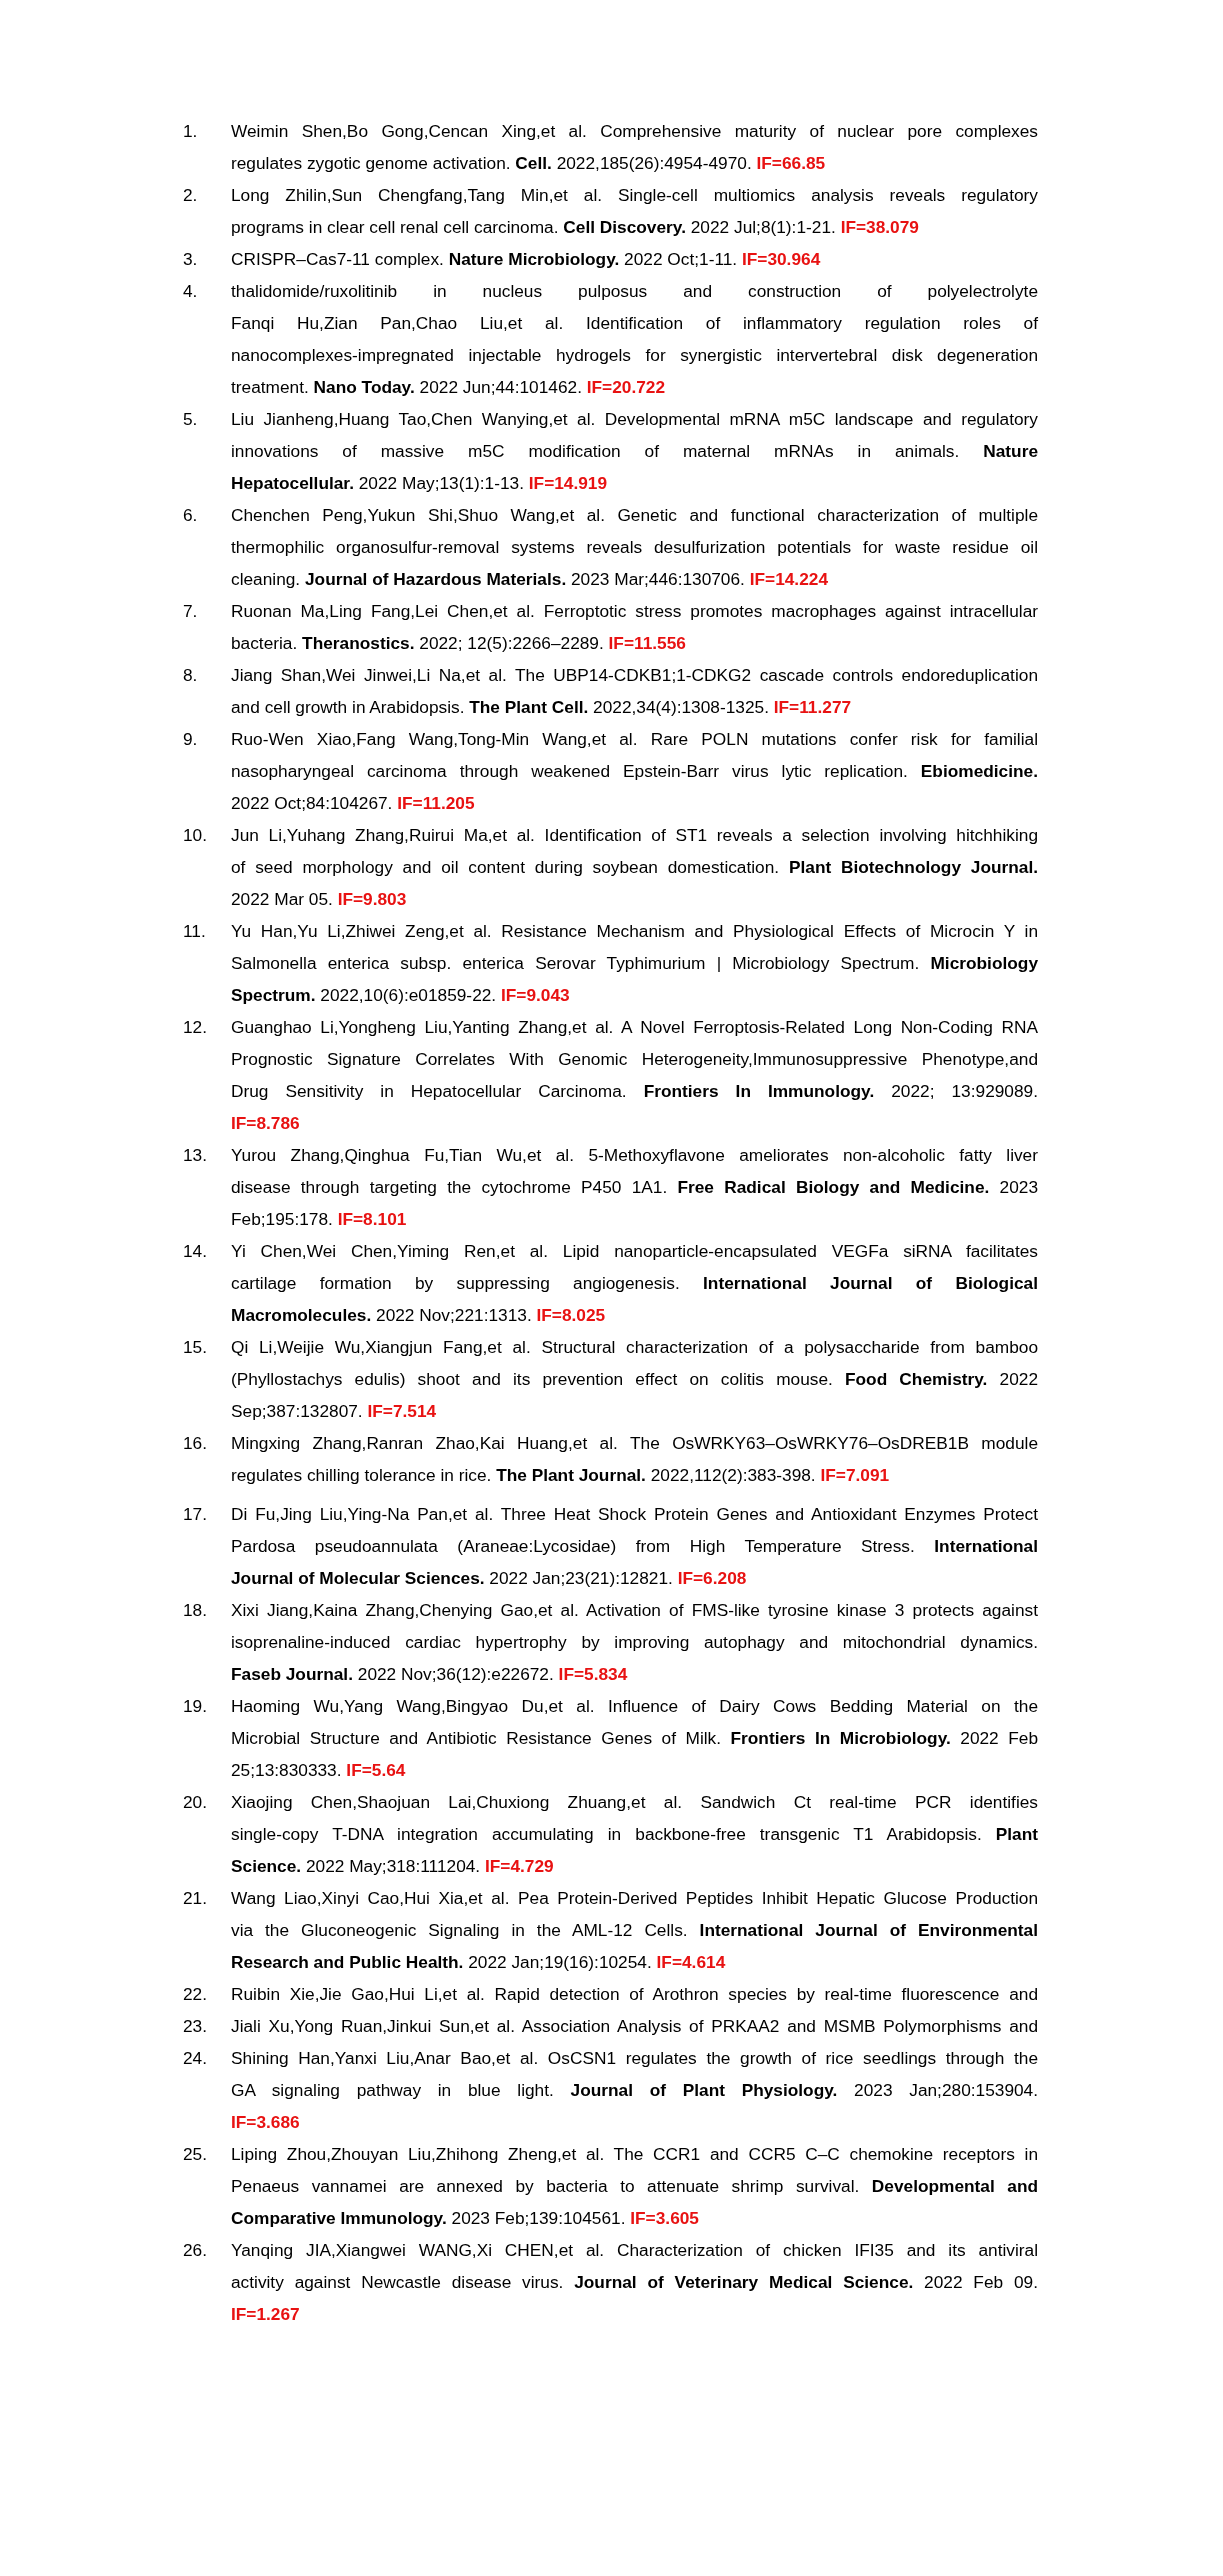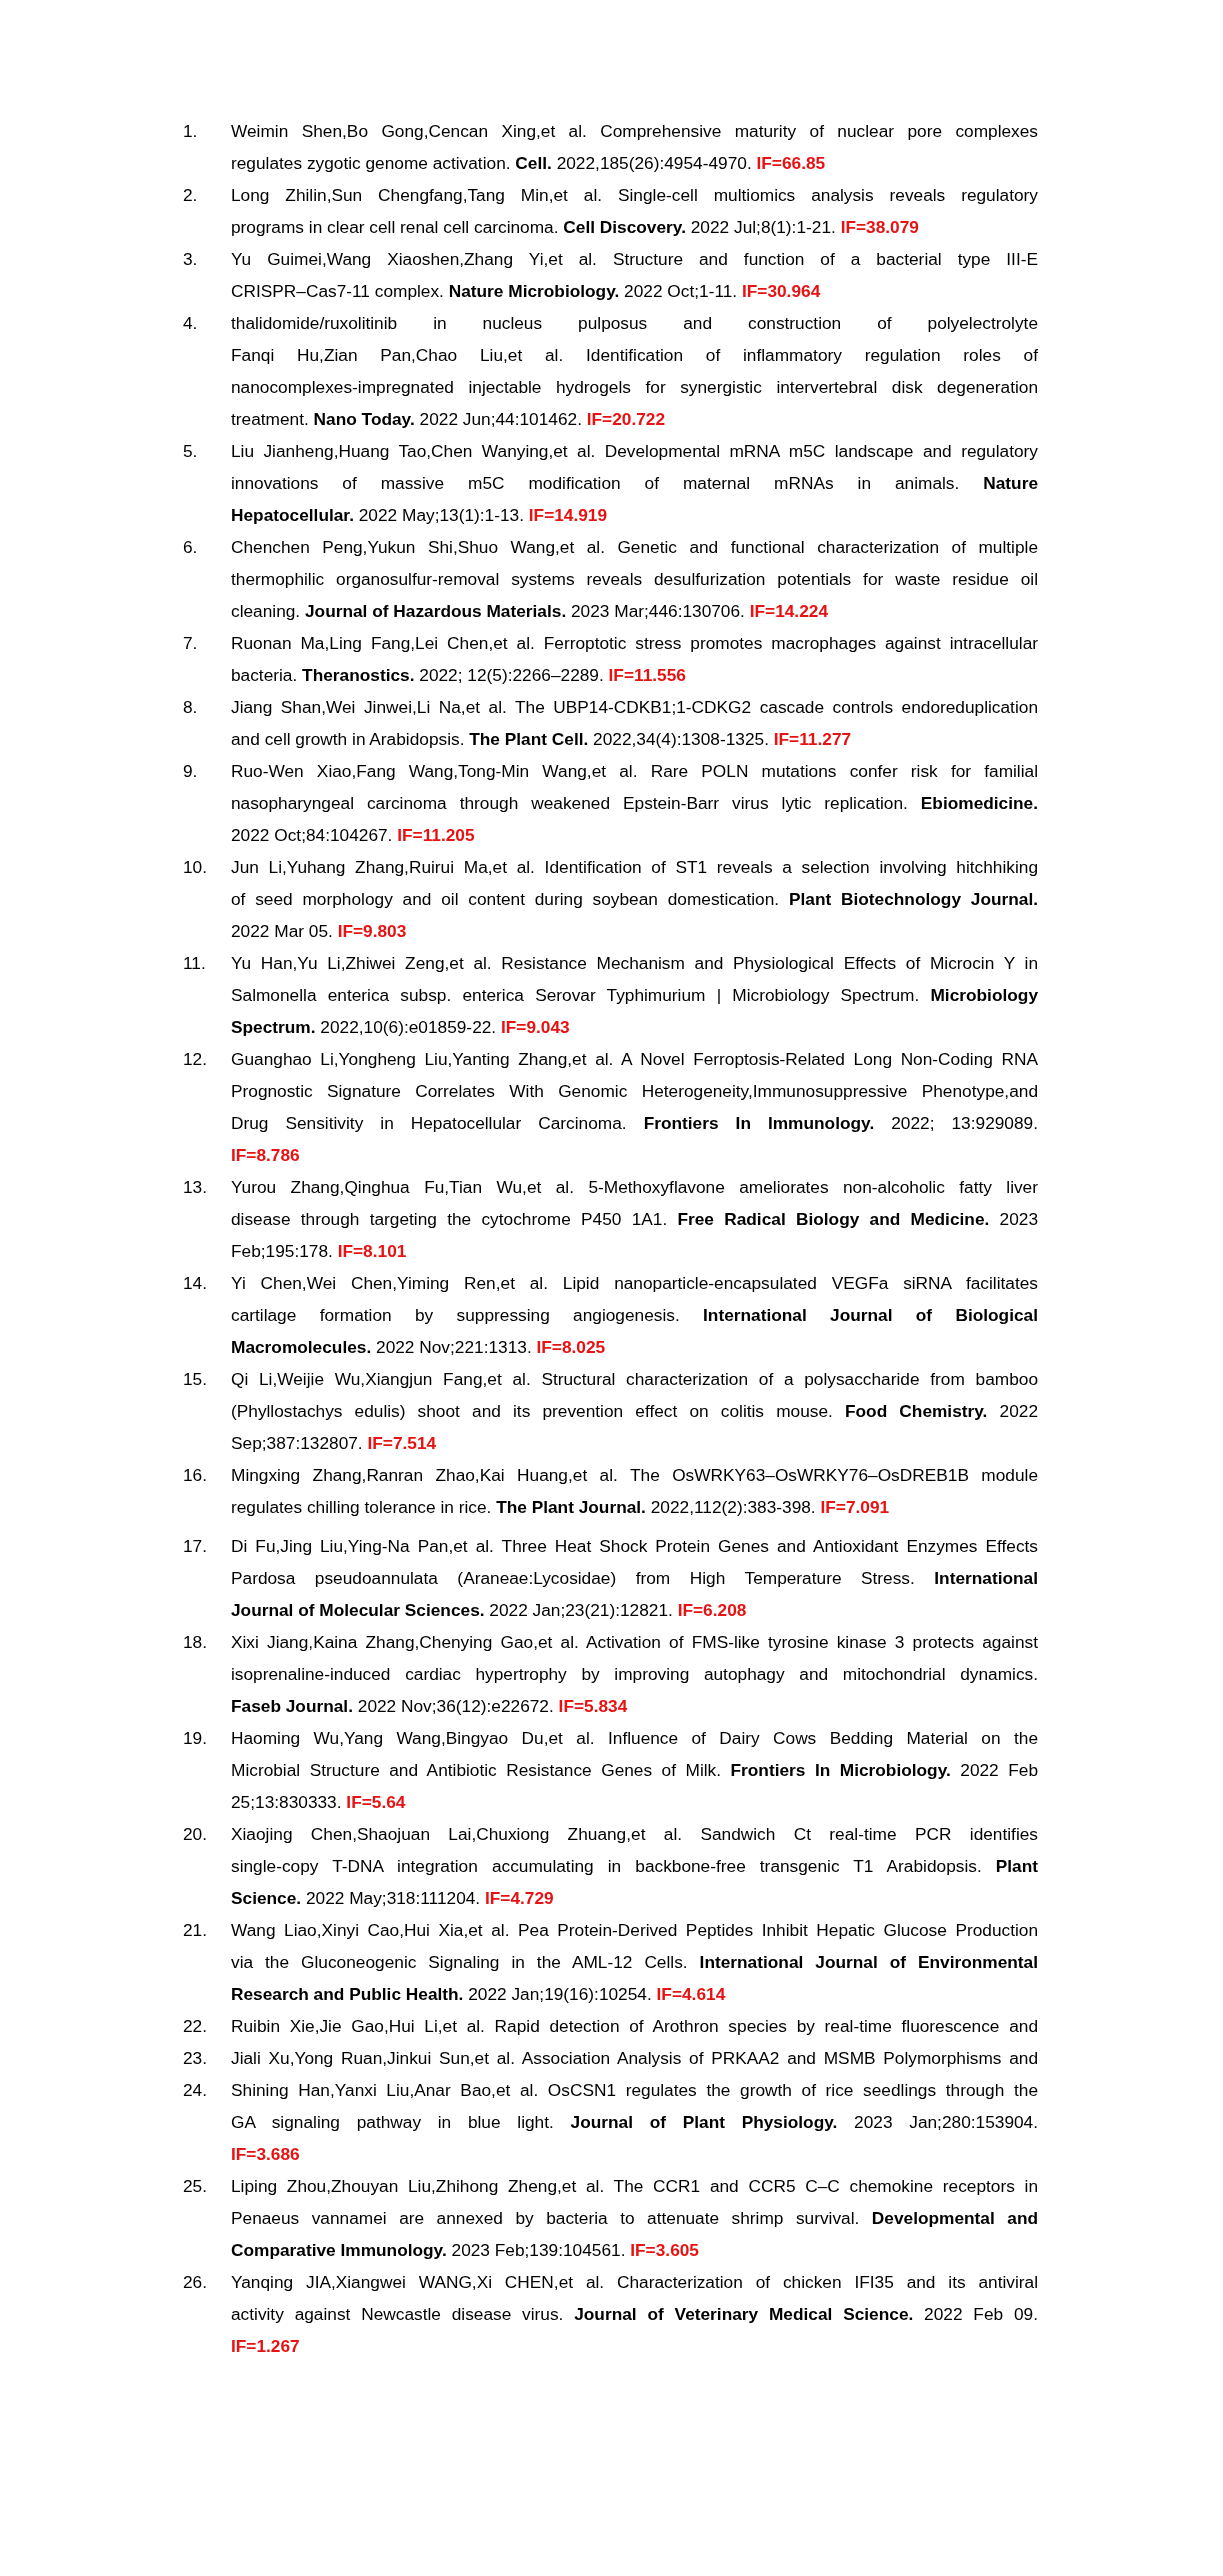--- a/index.html
+++ b/index.html
@@ -32,21 +32,20 @@
         <div class="line j"><span class="tx">Weimin Shen,Bo Gong,Cencan Xing,et al. Comprehensive maturity of nuclear pore complexes</span></div>
         <div class="line"><span class="tx">regulates zygotic genome activation. </span><span class="jn">Cell.</span><span class="tx"> 2022,185(26):4954-4970. </span><span class="if">IF=66.85</span></div>
       </div>
       <div class="ref">
         <span class="num">2.</span>
         <div class="line j"><span class="tx">Long Zhilin,Sun Chengfang,Tang Min,et al. Single-cell multiomics analysis reveals regulatory</span></div>
         <div class="line"><span class="tx">programs in clear cell renal cell carcinoma. </span><span class="jn">Cell Discovery.</span><span class="tx"> 2022 Jul;8(1):1-21. </span><span class="if">IF=38.079</span></div>
       </div>
       <div class="ref">
         <span class="num">3.</span>
-        <div class="line j"><span class="tx">Yu Guimei,Wang Xiaoshen,Zhang Yi,et al. Structure and function of a bacterial type III-E</span></div>
         <div class="line"><span class="tx">CRISPR–Cas7-11 complex. </span><span class="jn">Nature Microbiology.</span><span class="tx"> 2022 Oct;1-11. </span><span class="if">IF=30.964</span></div>
       </div>
       <div class="ref">
         <span class="num">4.</span>
         <div class="line j"><span class="tx">thalidomide/ruxolitinib in nucleus pulposus and construction of polyelectrolyte</span></div>
         <div class="line j"><span class="tx">Fanqi Hu,Zian Pan,Chao Liu,et al. Identification of inflammatory regulation roles of</span></div>
         <div class="line j"><span class="tx">nanocomplexes-impregnated injectable hydrogels for synergistic intervertebral disk degeneration</span></div>
         <div class="line"><span class="tx">treatment. </span><span class="jn">Nano Today.</span><span class="tx"> 2022 Jun;44:101462. </span><span class="if">IF=20.722</span></div>
       </div>
       <div class="ref">
@@ -114,21 +113,21 @@
         <div class="line j"><span class="tx">(Phyllostachys edulis) shoot and its prevention effect on colitis mouse. </span><span class="jn">Food Chemistry.</span><span class="tx"> 2022</span></div>
         <div class="line"><span class="tx">Sep;387:132807. </span><span class="if">IF=7.514</span></div>
       </div>
       <div class="ref">
         <span class="num">16.</span>
         <div class="line j"><span class="tx">Mingxing Zhang,Ranran Zhao,Kai Huang,et al. The OsWRKY63–OsWRKY76–OsDREB1B module</span></div>
         <div class="line"><span class="tx">regulates chilling tolerance in rice. </span><span class="jn">The Plant Journal.</span><span class="tx"> 2022,112(2):383-398. </span><span class="if">IF=7.091</span></div>
       </div>
       <div class="ref">
         <span class="num">17.</span>
-        <div class="line j"><span class="tx">Di Fu,Jing Liu,Ying-Na Pan,et al. Three Heat Shock Protein Genes and Antioxidant Enzymes Effects</span></div>
+        <div class="line j"><span class="tx">Di Fu,Jing Liu,Ying-Na Pan,et al. Three Heat Shock Protein Genes and Antioxidant Enzymes Protect</span></div>
         <div class="line j"><span class="tx">Pardosa pseudoannulata (Araneae:Lycosidae) from High Temperature Stress. </span><span class="jn">International</span></div>
         <div class="line"><span class="jn">Journal of Molecular Sciences.</span><span class="tx"> 2022 Jan;23(21):12821. </span><span class="if">IF=6.208</span></div>
       </div>
       <div class="ref">
         <span class="num">18.</span>
         <div class="line j"><span class="tx">Xixi Jiang,Kaina Zhang,Chenying Gao,et al. Activation of FMS-like tyrosine kinase 3 protects against</span></div>
         <div class="line j"><span class="tx">isoprenaline-induced cardiac hypertrophy by improving autophagy and mitochondrial dynamics.</span></div>
         <div class="line"><span class="jn">Faseb Journal.</span><span class="tx"> 2022 Nov;36(12):e22672. </span><span class="if">IF=5.834</span></div>
       </div>
       <div class="ref">

